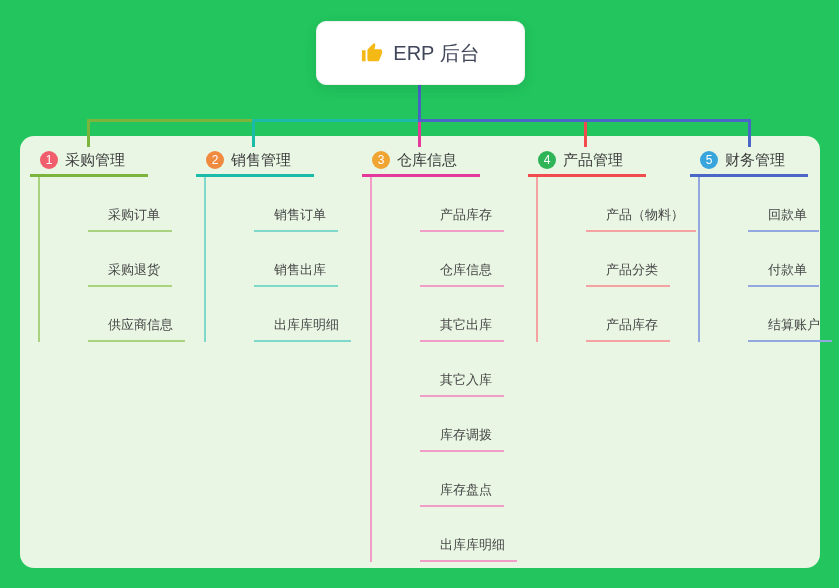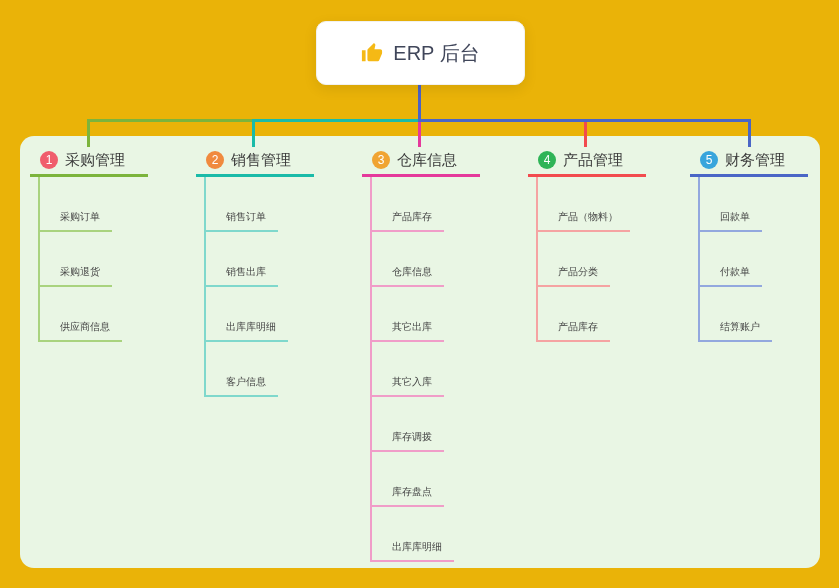--- a/index.html
+++ b/index.html
@@ -1,16 +1,16 @@
 <!DOCTYPE html>
 <html><head>
 <meta charset="utf-8">
 <style>
   html,body{margin:0;padding:0;background:#fff;}
-  .stage{position:relative;width:839px;height:588px;background:#eab308;overflow:hidden;
+  .stage{position:relative;width:839px;height:588px;background:#22c55e;overflow:hidden;
          font-family:"Liberation Sans","DejaVu Sans",sans-serif;}
   .panel{position:absolute;left:20px;top:136px;width:800px;height:432px;
          background:#E9F6E4;border-radius:14px;}
   .root-card{position:absolute;left:316px;top:21px;width:207px;height:62px;background:#ffffff;
          border-radius:10px;border:1px solid #f1f1f1;box-shadow:0 4px 14px rgba(0,0,0,.09);
          display:flex;align-items:center;justify-content:center;gap:10px;
          font-size:20px;color:#40465A;z-index:5;cursor:pointer;}
   .icon-thumb{width:22px;height:22px;display:inline-block;}
   .ln{position:absolute;}
   .ln-root{left:418px;top:83px;width:3px;height:37px;background:#4A62C6;z-index:3;}
@@ -24,21 +24,21 @@
   .seg-blue{left:418px;width:333px;background:#4A66C6;}
   .col{position:absolute;top:146px;width:118px;z-index:4;}
   .col0{left:30px;} .col1{left:196px;} .col2{left:362px;} .col3{left:528px;} .col4{left:690px;}
   .col-head{display:flex;align-items:center;gap:7px;height:28px;padding-left:10px;
          border-bottom:3px solid var(--c);font-size:15px;color:#3C3C3C;cursor:pointer;}
   .badge{width:18px;height:18px;border-radius:50%;background:var(--b);color:#fff;font-size:12px;
          display:flex;align-items:center;justify-content:center;flex:0 0 18px;line-height:18px;}
   .children{margin-left:8px;border-left:2px solid var(--lc);}
   .child{height:55px;display:flex;align-items:flex-end;}
   .child-label{display:inline-block;white-space:nowrap;padding:0 12px 6px 20px;
-         border-bottom:2px solid var(--lc);font-size:10px;color:#464646;cursor:pointer;}
+         border-bottom:2px solid var(--lc);font-size:13px;color:#464646;cursor:pointer;margin-left:48px;}
   .b0{--c:#7CB43C;--lc:#A9D37E;--b:#F05D6C;}
   .b1{--c:#1ABBA8;--lc:#7FD8CC;--b:#F08A3E;}
   .b2{--c:#E5399B;--lc:#F09DC8;--b:#F0A432;}
   .b3{--c:#F24B4E;--lc:#F5A3A2;--b:#2FB457;}
   .b4{--c:#4A66C6;--lc:#93A8DE;--b:#38A5DC;}
 </style>
 </head>
 <body>
 
 <div class="stage">
@@ -89,23 +89,20 @@
     </div>
     <div class="children">
       <div class="child">
         <span class="child-label">销售订单</span>
       </div>
       <div class="child">
         <span class="child-label">销售出库</span>
       </div>
       <div class="child">
         <span class="child-label">出库库明细</span>
-      </div>
-      <div class="child">
-        <span class="child-label">客户信息</span>
       </div>
     </div>
   </div>
 
   <div class="col col2 b2">
     <div class="col-head">
       <span class="badge">3</span>
       <span>仓库信息</span>
     </div>
     <div class="children">

